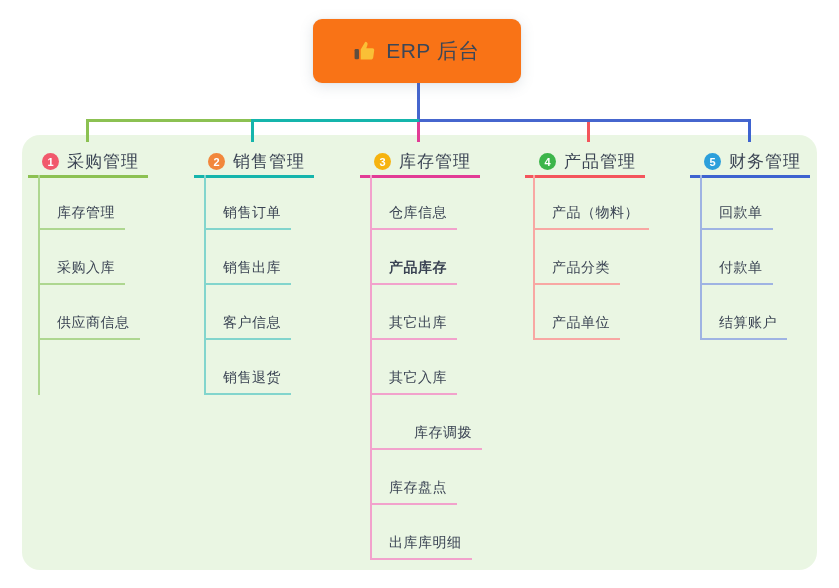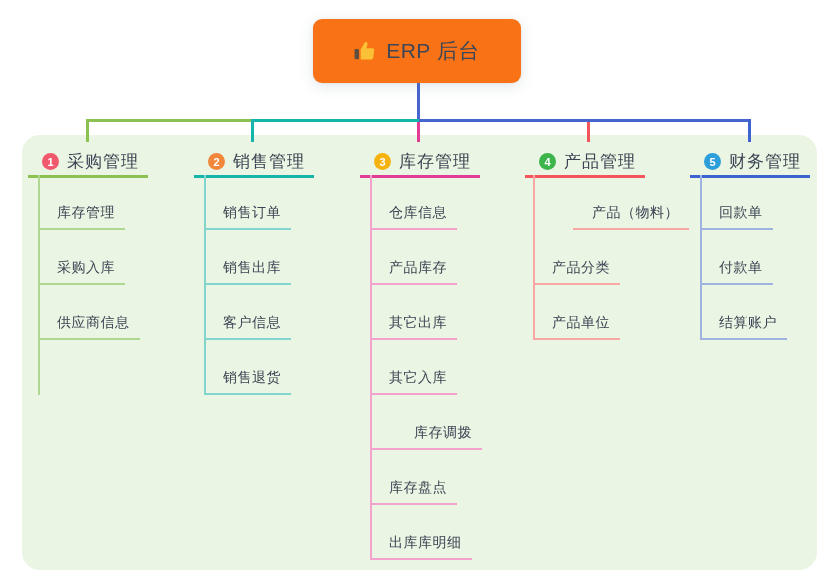--- a/index.html
+++ b/index.html
@@ -107,21 +107,21 @@
     <div class="branch-header" style="left: 360px; border-bottom-color: rgb(226, 60, 150);">
       <span class="badge" style="background: rgb(246, 179, 15);">3</span>
       <span class="branch-title">库存管理</span>
     </div>
     <div class="column" style="left: 370px;">
       <div class="trunk" style="height: 385px; background: rgb(242, 162, 204);"></div>
       <div class="row">
         <span class="child" style="border-bottom-color: rgb(242, 162, 204);">仓库信息</span>
       </div>
       <div class="row">
-        <span class="child" style="border-bottom-color: rgb(242, 162, 204);">产品库存</span>
+        <span class="child" style="border-bottom-color: rgb(242, 162, 204); font-weight: bold;">产品库存</span>
       </div>
       <div class="row">
         <span class="child" style="border-bottom-color: rgb(242, 162, 204); margin-top: 42px;">其它出库</span>
       </div>
       <div class="row">
         <span class="child" style="border-bottom-color: rgb(242, 162, 204);">其它入库</span>
       </div>
       <div class="row">
         <span class="child" style="border-bottom-color: rgb(242, 162, 204); padding-left: 44px;">库存调拨</span>
       </div>
@@ -132,21 +132,21 @@
         <span class="child" style="border-bottom-color: rgb(242, 162, 204);">出库库明细</span>
       </div>
     </div>
     <div class="branch-header" style="left: 525px; border-bottom-color: rgb(244, 85, 92);">
       <span class="badge" style="background: rgb(60, 181, 74);">4</span>
       <span class="branch-title">产品管理</span>
     </div>
     <div class="column" style="left: 533px;">
       <div class="trunk" style="height: 165px; background: rgb(248, 167, 163);"></div>
       <div class="row">
-        <span class="child" style="border-bottom-color: rgb(248, 167, 163); margin-left: 40px;">产品（物料）</span>
+        <span class="child" style="border-bottom-color: rgb(248, 167, 163);">产品（物料）</span>
       </div>
       <div class="row">
         <span class="child" style="border-bottom-color: rgb(248, 167, 163);">产品分类</span>
       </div>
       <div class="row">
         <span class="child" style="border-bottom-color: rgb(248, 167, 163);">产品单位</span>
       </div>
     </div>
     <div class="branch-header" style="left: 690px; border-bottom-color: rgb(62, 99, 208);">
       <span class="badge" style="background: rgb(44, 159, 219);">5</span>

